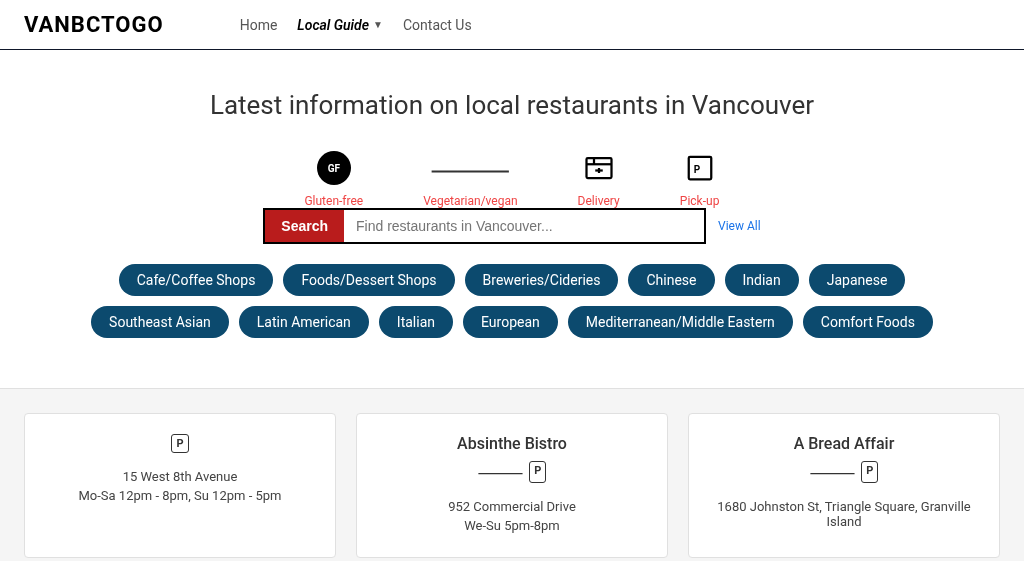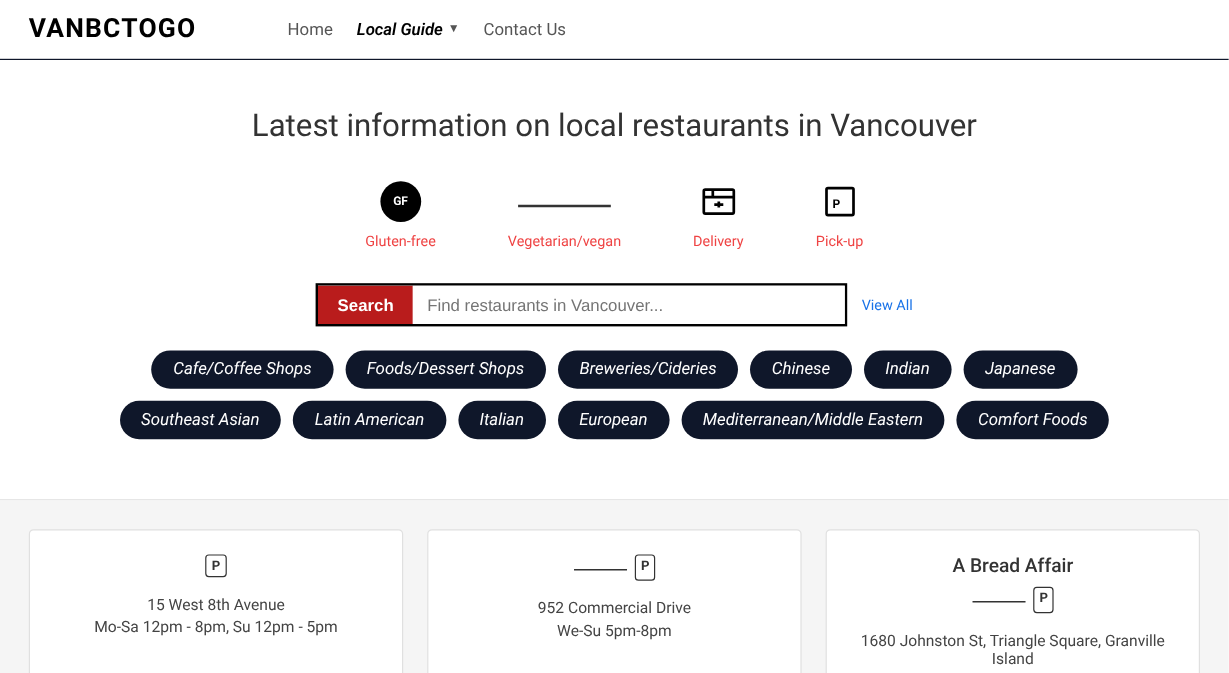--- a/index.html
+++ b/index.html
@@ -12,36 +12,36 @@
     .nav-link { text-decoration: none; color: #555; font-size: 14px; }
     .nav-link.active { color: #000; font-weight: 600; font-style: italic; }
     .nav-link-dropdown { display: flex; align-items: center; gap: 4px; }
     .dropdown-arrow { font-size: 10px; color: #555; }
 
     
     .hero { text-align: center; padding: 40px 20px 20px; }
     .hero h1 { font-size: 26px; font-weight: 400; color: #333; margin-bottom: 28px; }
 
     
-    .icon-row { display: flex; justify-content: center; gap: 60px; margin-bottom: 28px; }
+    .icon-row { display: flex; justify-content: center; gap: 60px; }
     .icon-item { display: flex; flex-direction: column; align-items: center; gap: 6px; }
     .icon-box { width: 40px; height: 40px; display: flex; align-items: center; justify-content: center; }
     .icon-label { font-size: 12px; color: #ef4444; }
     .gf-badge { background: #000; color: #fff; border-radius: 50%; width: 34px; height: 34px; display: flex; align-items: center; justify-content: center; font-size: 10px; font-weight: 700; }
 
     
     .search-row { display: flex; align-items: center; justify-content: center; gap: 12px; margin-bottom: 20px; }
     .search-bar { display: flex; border: 2px solid #000; overflow: hidden; }
     .search-btn { background: #b91c1c; color: #fff; border: none; padding: 8px 16px; font-size: 14px; font-weight: 600; cursor: pointer; }
     .search-input { border: none; outline: none; padding: 8px 12px; font-size: 14px; width: 360px; color: #555; }
     .view-all-link { color: #1a73e8; text-decoration: none; font-size: 12px; text-align: center; }
 
     
     .tags-row { display: flex; flex-wrap: wrap; justify-content: center; gap: 10px; padding: 0 60px 30px; }
-    .tag { background: #0f172a; color: #fff; border-radius: 24px; padding: 8px 18px; font-size: 14px; cursor: pointer; white-space: nowrap; font-style: italic; }
+    .tag { background: #0c4a6e; color: #fff; border-radius: 24px; padding: 8px 18px; font-size: 14px; cursor: pointer; white-space: nowrap; }
 
     
     .divider { border: none; border-top: 1px solid #e0e0e0; margin: 0; }
 
     
     .cards-section { background: #f5f5f5; padding: 24px; }
     .cards-grid { display: grid; grid-template-columns: repeat(3, 1fr); gap: 20px; max-width: 1000px; margin: 0 auto; }
     .card { background: #fff; border: 1px solid #e0e0e0; border-radius: 4px; padding: 20px; text-align: center; }
     .card-name { font-size: 16px; font-weight: 500; margin-bottom: 8px; }
     .card-icons { display: flex; justify-content: center; gap: 6px; margin-bottom: 16px; font-size: 14px; }
@@ -136,20 +136,21 @@
     <div class="card">
       <div class="card-icons">
         <span class="badge-icon">P</span>
       </div>
       <div class="card-address">15 West 8th Avenue</div>
       <div class="card-hours">Mo-Sa 12pm - 8pm, Su 12pm - 5pm</div>
 
     </div>
 
     <div class="card">
+      <div class="card-name">Absinthe Bistro</div>
       <div class="card-icons">
         <span class="veg-icon">⸻</span>
         <span class="badge-icon">P</span>
       </div>
       <div class="card-address">952 Commercial Drive</div>
       <div class="card-hours">We-Su 5pm-8pm</div>
 
     </div>
 
     <div class="card">

